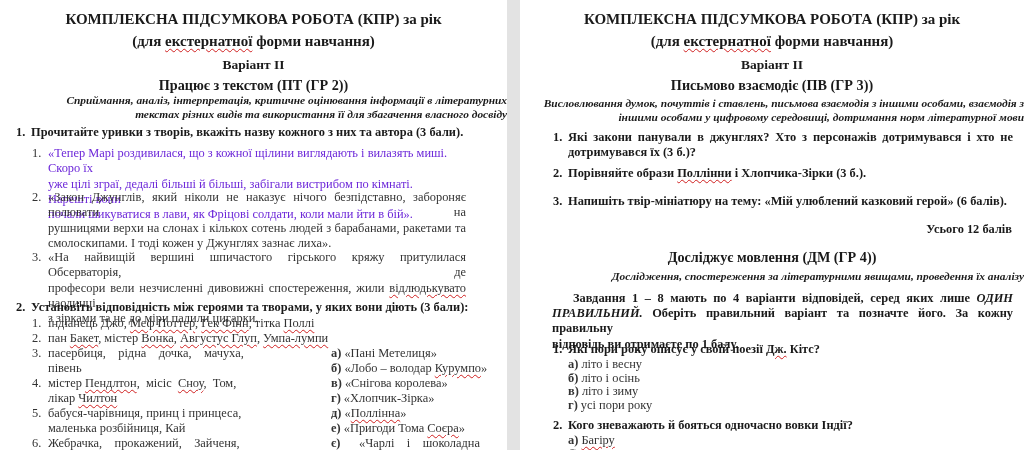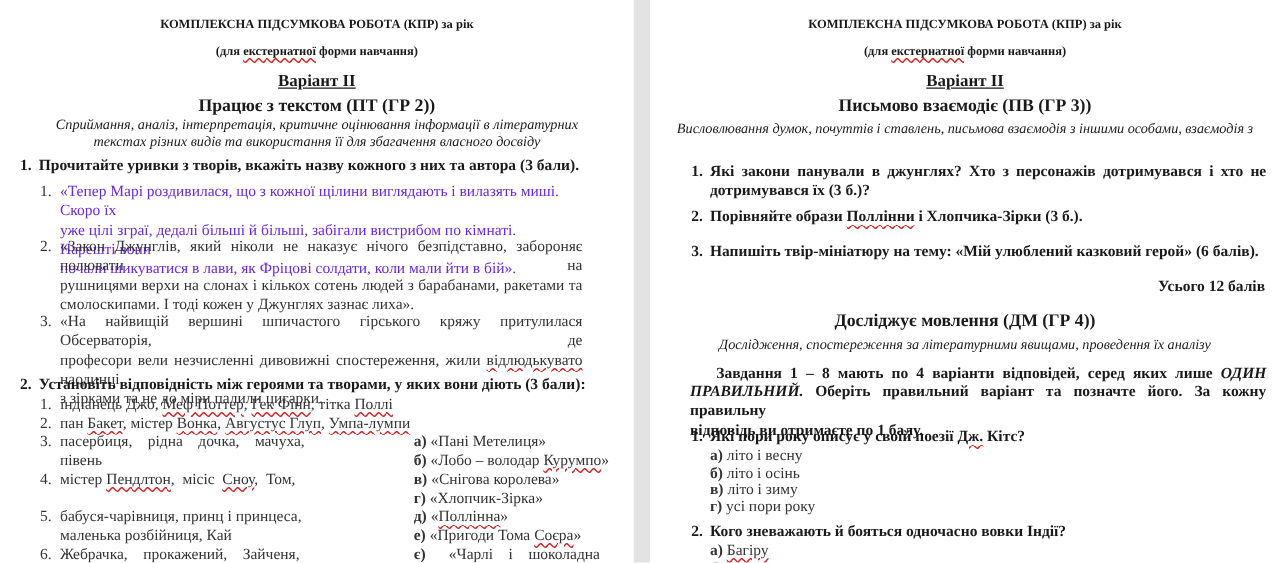--- a/index.html
+++ b/index.html
@@ -14,28 +14,28 @@
       position: absolute; top: 0; height: 450px; background: #fff; overflow: hidden;
       font-size: 12.4px; line-height: 15.2px;
     }
     #page-left { left: 0; width: 507px; }
     #page-right { left: 520px; width: 504px; }
     .gutter {
       position: absolute; left: 507px; top: 0; width: 13px; height: 450px;
       background: #e3e3e3;
     }
     .center { text-align: center; }
-    .title { font-weight: bold; font-size: 10px; }
+    .title { font-weight: bold; font-size: 15px; }
     .b { font-weight: bold; font-family: Liberation Serif, serif; }
-    .u { text-decoration: underline; }
+    .u { }
     .it { font-style: italic; }
     .sq { text-decoration: underline wavy #d02020; text-decoration-thickness: 1px; text-underline-offset: 2px; }
     .abs { position: absolute; }
     .sectionhead { font-weight: bold; font-size: 14.2px; }
-    .desc { font-weight: normal; font-style: italic; font-size: 11.4px; line-height: 14px; }
+    .desc { font-weight: bold; font-style: italic; font-size: 11.4px; line-height: 14px; text-align: right; }
     .q { font-weight: bold; }
     .just { text-align: justify; }
     .opt-b { font-weight: bold; }
   </style>
 </head>
 <body>
 
 <div class="page" id="page-left">
   <div class="abs center title" style="left:0;width:507px;top:12px;">КОМПЛЕКСНА ПІДСУМКОВА РОБОТА (КПР) за рік</div>
   <div class="abs center title" style="left:0;width:507px;top:34px;"><span>(для </span><span class="sq">екстернатної</span><span> форми навчання)</span></div>
@@ -96,20 +96,21 @@
         <div class="abs" style="left:32px;top:346px;color:#333;">3.</div>
         <div class="abs" style="left:48px;top:346px;width:185px;color:#333;">
           <div style="white-space:pre;">пасербиця,    рідна    дочка,    мачуха,</div>
           <div>півень</div>
         </div>
       </div>
       <div>
         <div class="abs" style="left:32px;top:376px;color:#333;">4.</div>
         <div class="abs" style="left:48px;top:376px;width:185px;color:#333;">
           <div style="white-space:pre;"><span>містер </span><span class="sq">Пендлтон</span><span>,  місіс  </span><span class="sq">Сноу</span><span>,  Том,</span></div>
+          <div><span>лікар </span><span class="sq">Чилтон</span></div>
         </div>
       </div>
       <div>
         <div class="abs" style="left:32px;top:406px;color:#333;">5.</div>
         <div class="abs" style="left:48px;top:406px;width:185px;color:#333;">
           <div style="white-space:pre;">бабуся-чарівниця, принц і принцеса,</div>
           <div>маленька розбійниця, Кай</div>
         </div>
       </div>
       <div>
@@ -160,20 +161,21 @@
 
 <div class="gutter"></div>
 
 <div class="page" id="page-right">
   <div class="abs center title" style="left:0;width:504px;top:12px;">КОМПЛЕКСНА ПІДСУМКОВА РОБОТА (КПР) за рік</div>
   <div class="abs center title" style="left:0;width:504px;top:34px;"><span>(для </span><span class="sq">екстернатної</span><span> форми навчання)</span></div>
   <div class="abs center title u" style="left:0;width:504px;top:57px;font-size:13.5px;">Варіант ІІ</div>
   <div class="abs center sectionhead" style="left:0;width:504px;top:78px;">Письмово взаємодіє (ПВ (ГР 3))</div>
   <div class="abs center desc" style="left:0;width:504px;top:96px;">
     <div>Висловлювання думок, почуттів і ставлень, письмова взаємодія з іншими особами, взаємодія з</div>
+    <div>іншими особами у цифровому середовищі, дотримання норм літературної мови</div>
   </div>
 
   <div>
     <div class="abs q" style="left:33px;top:130px;">1.</div>
     <div class="abs q" style="left:48px;top:130px;width:445px;">
       <div style="text-align:justify;text-align-last:justify;">Які  закони  панували  в  джунглях?  Хто  з  персонажів  дотримувався  і  хто  не</div>
       <div>дотримувався їх (3 б.)?</div>
     </div>
   </div>
   <div>

